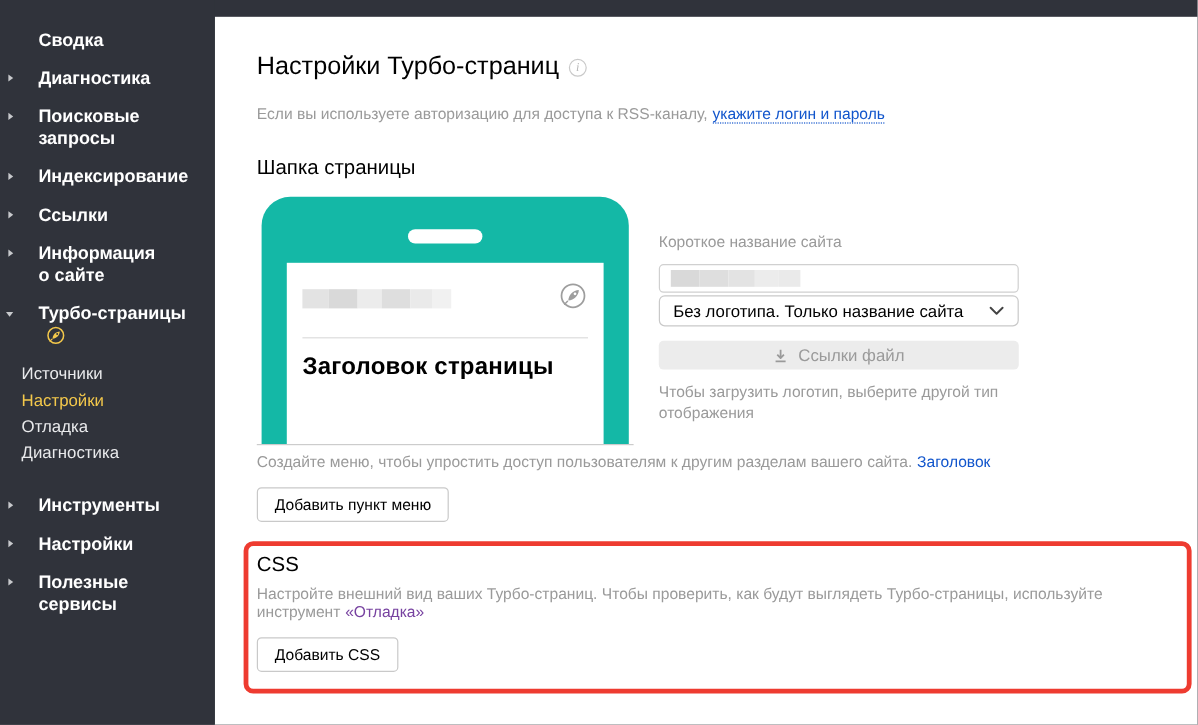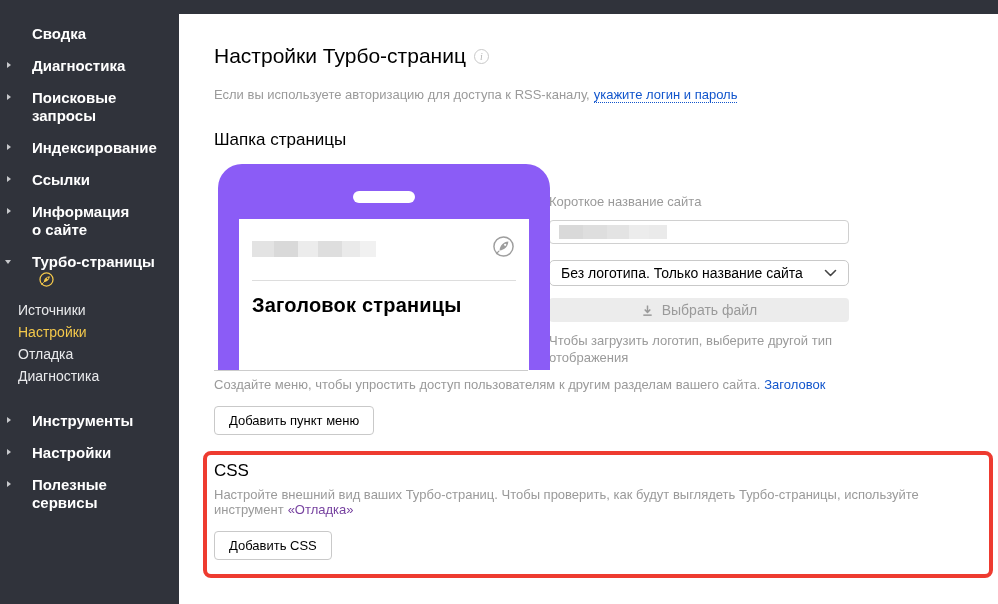--- a/index.html
+++ b/index.html
@@ -53,21 +53,21 @@
   }
   .intro { margin-top: 19px; font-size: 13px; color: #9a9a9a; }
   .pseudo-link { color: #1155cc; text-decoration: none; border-bottom: 1px dotted #1155cc; margin-left: 4px; cursor: pointer; }
   h2 { font-size: 17px; font-weight: 400; color: #000; }
   .section-h { margin-top: 28px; }
 
   
   .two-col { display: flex; margin-top: 14px; }
   .phone-wrap { width: 314px; padding: 0 4px; border-bottom: 1px solid #ccc; }
   .phone {
-    width: 332px; height: 206px; background: #8b5cf6;
+    width: 306px; height: 206px; background: #14b8a6;
     border-radius: 24px 24px 0 0; position: relative; overflow: hidden;
   }
   .speaker {
     position: absolute; left: 50%; transform: translateX(-50%); top: 27px;
     width: 62px; height: 12px; background: #fff; border-radius: 6px;
   }
   .screen {
     position: absolute; left: 21px; right: 21px; top: 55px; bottom: 0;
     background: #fff; padding: 15px 13px 0;
   }
@@ -86,21 +86,21 @@
 
   .form-col { width: 300px; margin-left: 21px; margin-top: 30px; }
   .field-label { font-size: 13px; color: #9a9a9a; display: block; }
   .text-input {
     margin-top: 11px; width: 300px; height: 24px; border: 1px solid #d0d0d0;
     border-radius: 4px; background: #fff; display: flex; align-items: center;
     padding: 0 9px; cursor: text;
   }
   .label-2 { margin-top: 10px; }
   .select-box {
-    margin-top: 16px; width: 300px; height: 26px; border: 1px solid #c9c9c9;
+    margin-top: 2px; width: 300px; height: 26px; border: 1px solid #c9c9c9;
     border-radius: 5px; background: #fff; display: flex; align-items: center;
     justify-content: space-between; padding: 0 11px; font-size: 14px; color: #000; cursor: pointer;
   }
   .upload-btn {
     margin-top: 12px; width: 300px; height: 24px; border: none; border-radius: 4px;
     background: #ececec; color: #9a9a9a; font-size: 14px;
     font-family: "Liberation Sans", sans-serif;
     display: flex; align-items: center; justify-content: center; gap: 8px; cursor: pointer;
   }
   .hint { margin-top: 10px; font-size: 13px; line-height: 17px; color: #9a9a9a; width: 300px; }
@@ -233,21 +233,21 @@
         <span>Без логотипа. Только название сайта</span>
         <span style="line-height:0"><svg width="13" height="9" viewBox="0 0 13 9" fill="none">
               <path d="M1.5 1.5 L6.5 6.5 L11.5 1.5" stroke="#444" stroke-width="1.6" stroke-linecap="round" stroke-linejoin="round"></path>
             </svg></span>
       </div>
       <button class="upload-btn">
         <span style="line-height:0"><svg width="13" height="13" viewBox="0 0 14 14" fill="none">
               <path d="M7 1.5v7M4 6l3 3 3-3" stroke="#9a9a9a" stroke-width="1.6" stroke-linejoin="round"></path>
               <path d="M2.5 12h9" stroke="#9a9a9a" stroke-width="1.6"></path>
             </svg></span>
-        <span>Выбрать файл</span>
+        <span>Ссылки файл</span>
       </button>
       <p class="hint">Чтобы загрузить логотип, выберите другой тип отображения</p>
     </div>
   </div>
 
   <p class="desc"><span>Создайте меню, чтобы упростить доступ пользователям к другим разделам вашего сайта.</span><a class="link-blue">Заголовок</a></p>
   <button class="btn">Добавить пункт меню</button>
 
   <div class="css-box">
     <h2>CSS</h2>

